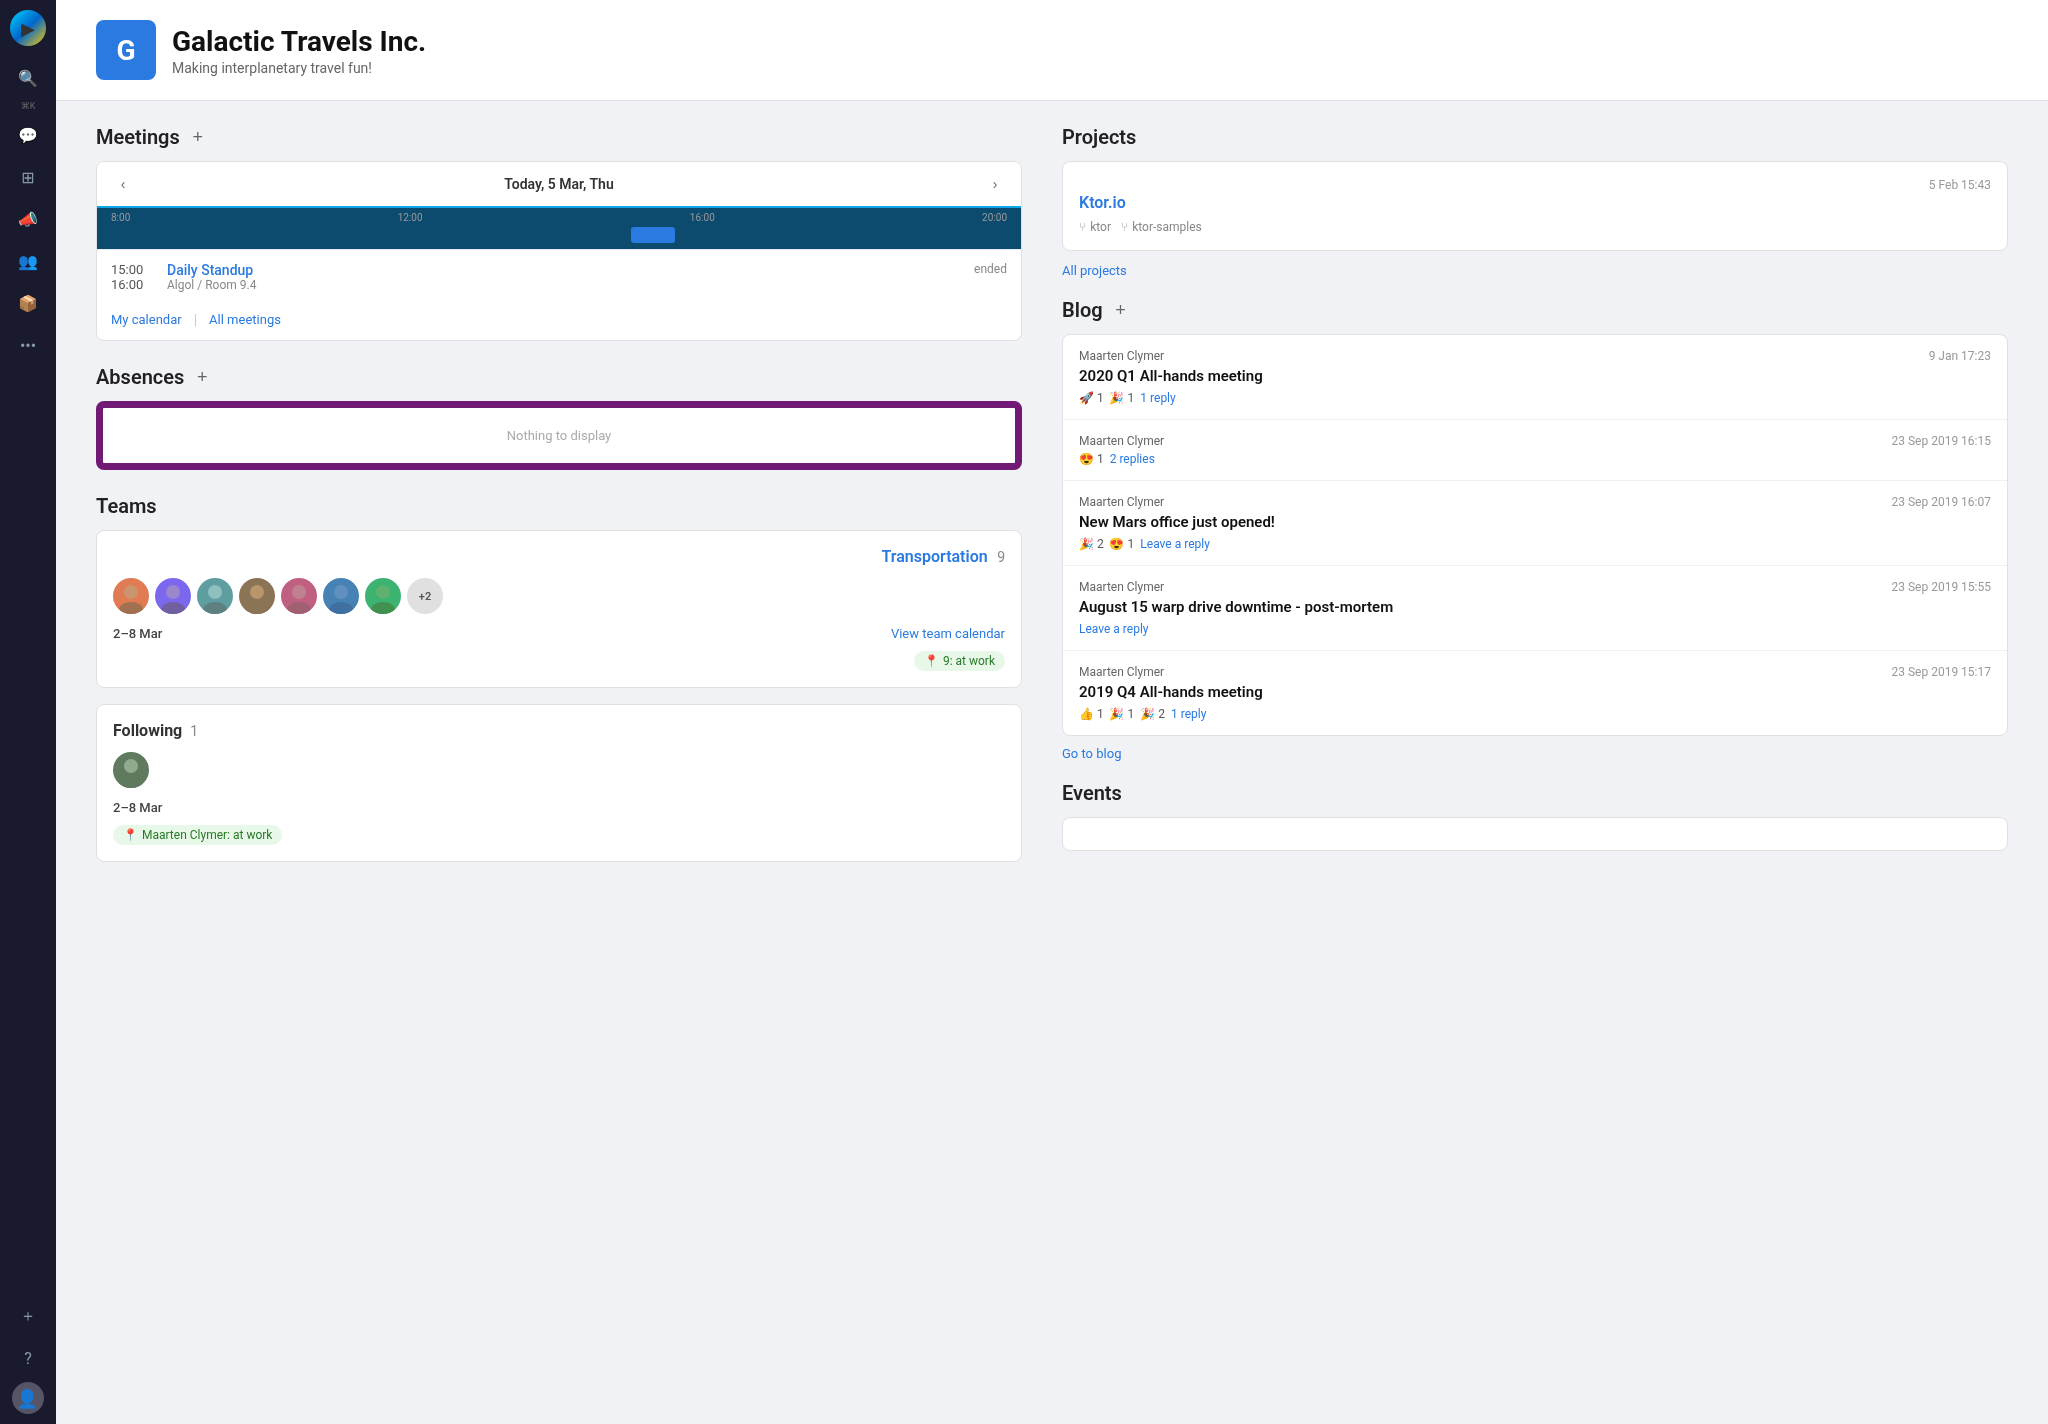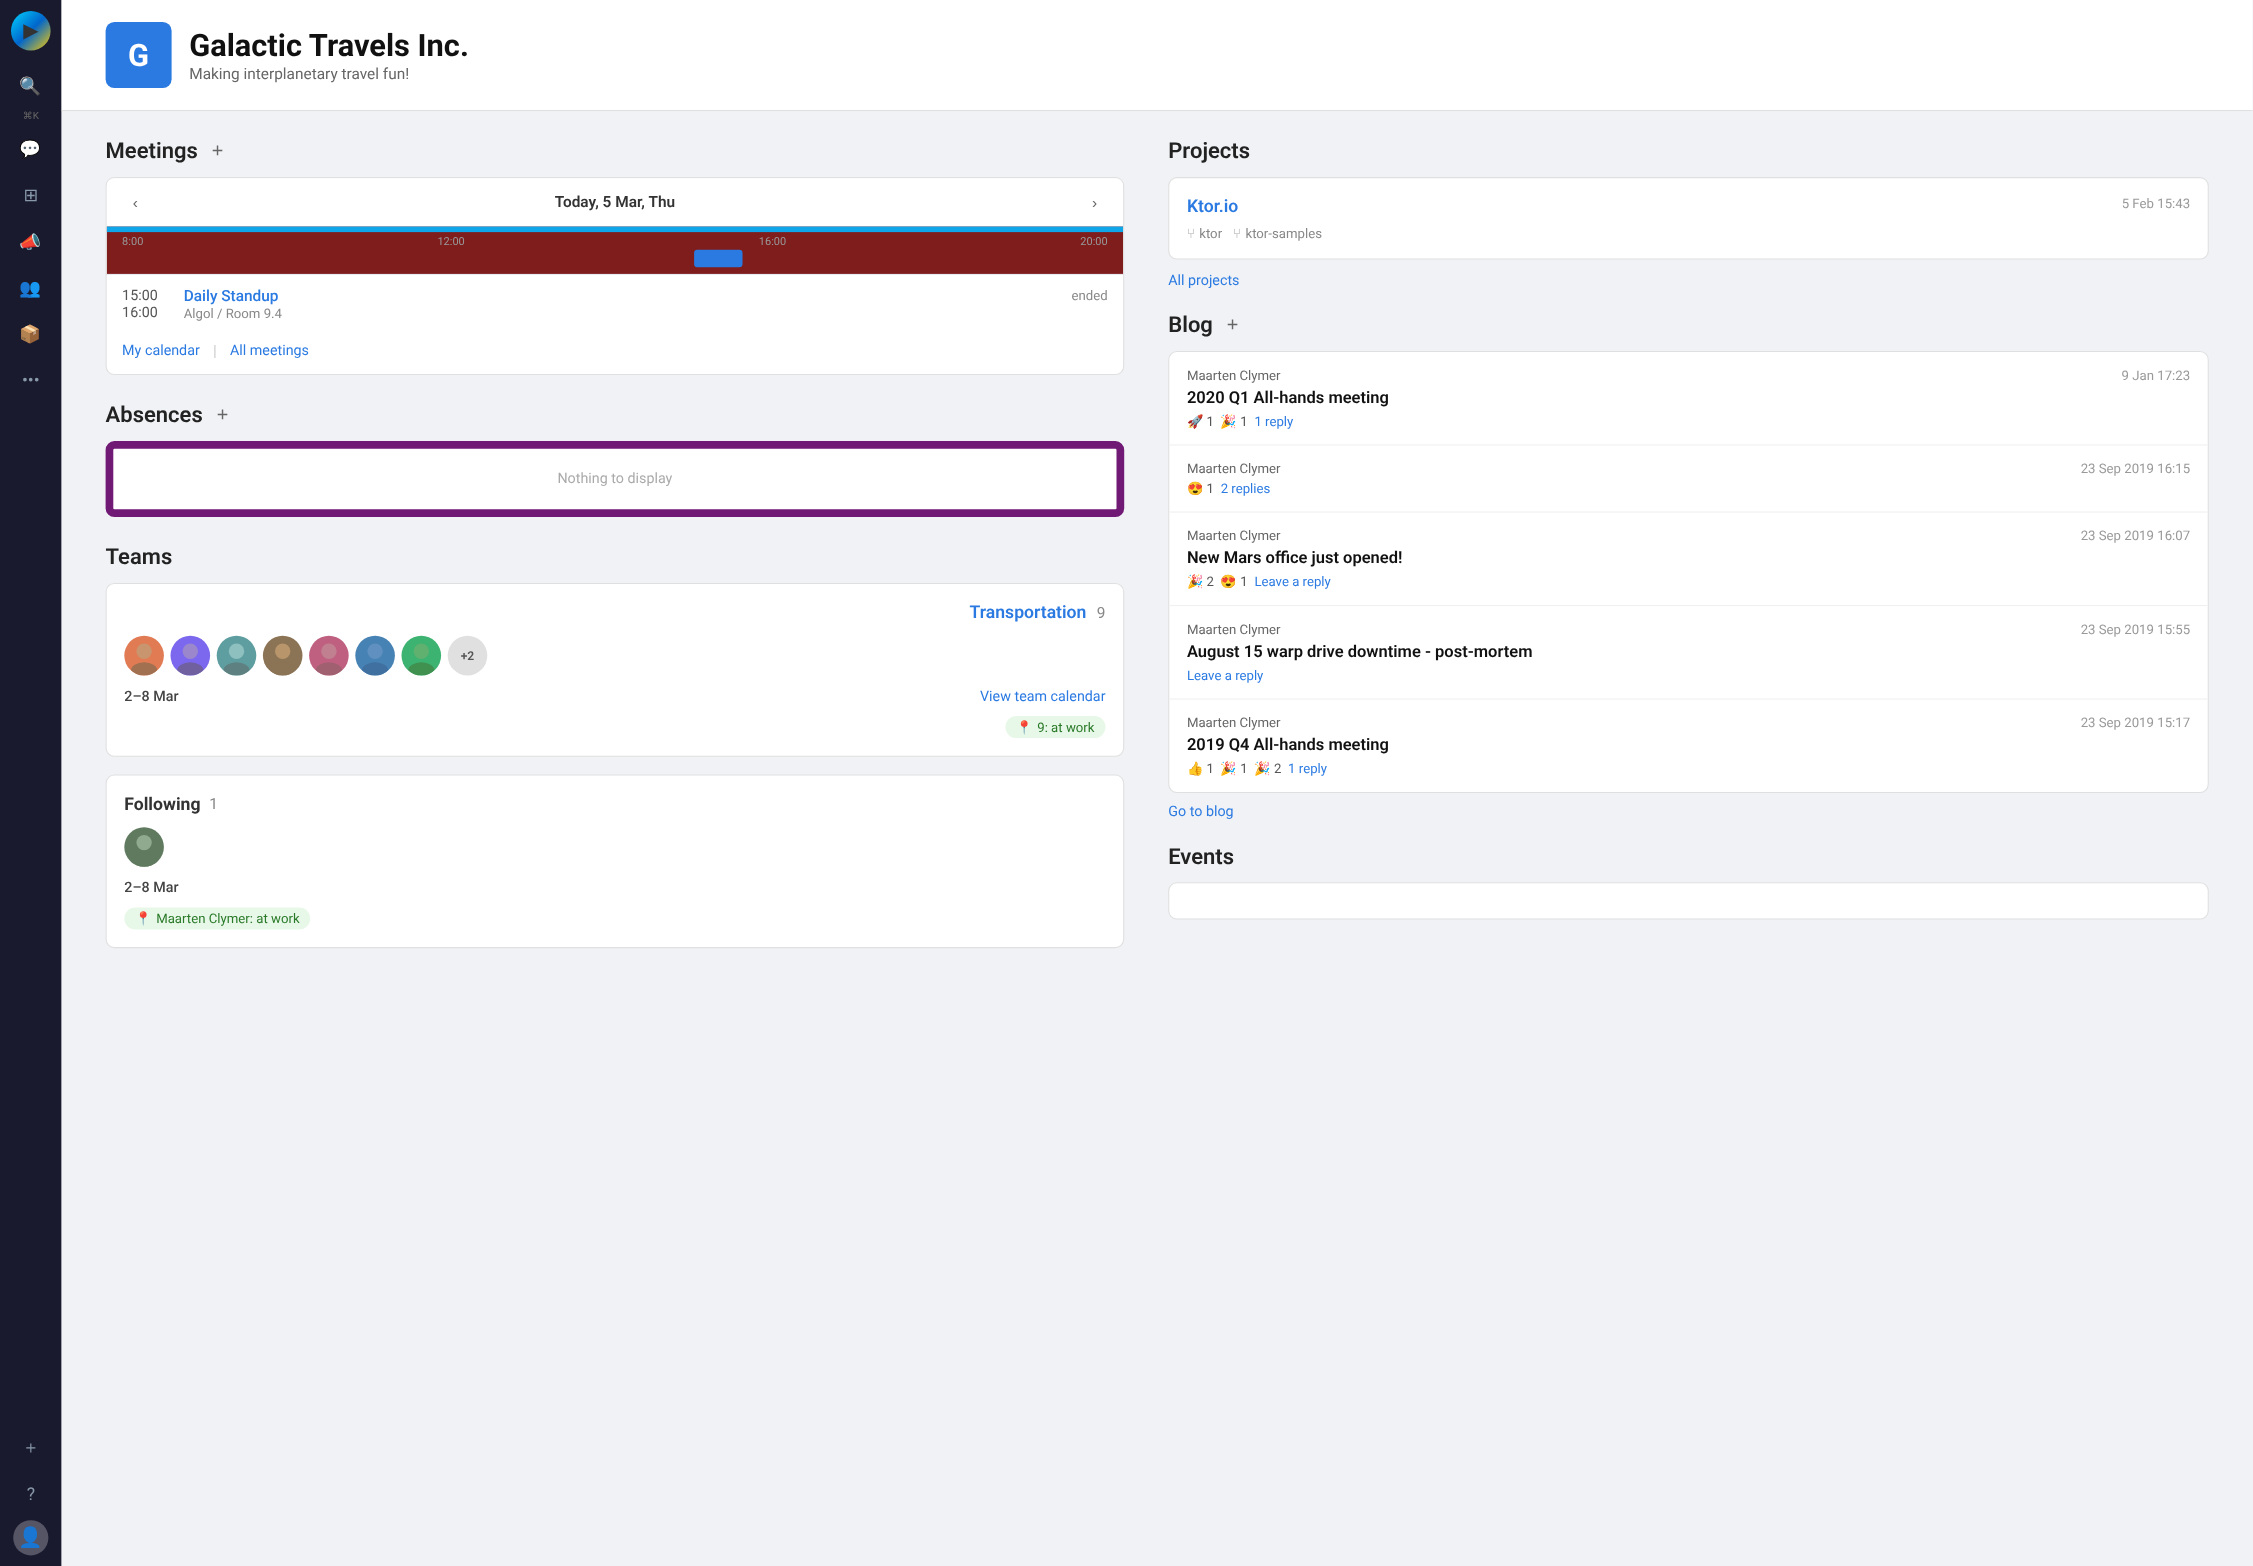--- a/index.html
+++ b/index.html
@@ -115,22 +115,22 @@
     .calendar-nav-btn {
       background: none; border: none; cursor: pointer;
       color: #666; font-size: 14px;
       width: 24px; height: 24px;
       display: flex; align-items: center; justify-content: center;
     }
     .calendar-title { font-weight: 600; font-size: 14px; }
     .timeline {
       position: relative;
       height: 44px;
-      background: #7f1d1d;
-      border-top: 5px solid #0ea5e9;
+      background: #0c4a6e;
+      border-top: 2px solid #0ea5e9;
       border-bottom: 1px solid #e8eaf0;
     }
     .timeline-labels {
       display: flex;
       justify-content: space-between;
       padding: 0 14px;
       position: absolute;
       top: 4px;
       width: 100%;
     }
@@ -260,21 +260,21 @@
       border: 1px solid #e0e0e0;
       padding: 16px;
       margin-bottom: 12px;
     }
     .project-top {
       display: flex;
       justify-content: space-between;
       align-items: flex-start;
       margin-bottom: 8px;
     }
-    .project-name { color: #2a7ae2; font-size: 16px; font-weight: 600; }
+    .project-name { color: #2a7ae2; font-size: 16px; font-weight: 600; margin-top: 15px; }
     .project-date { color: #999; font-size: 12px; }
     .project-tags { display: flex; gap: 10px; flex-wrap: wrap; }
     .project-tag {
       display: inline-flex; align-items: center; gap: 4px;
       color: #888; font-size: 12px;
     }
     .branch-icon { color: #aaa; }
     .all-projects-link { color: #2a7ae2; font-size: 13px; cursor: pointer; margin-bottom: 20px; display: block; }
 
     

